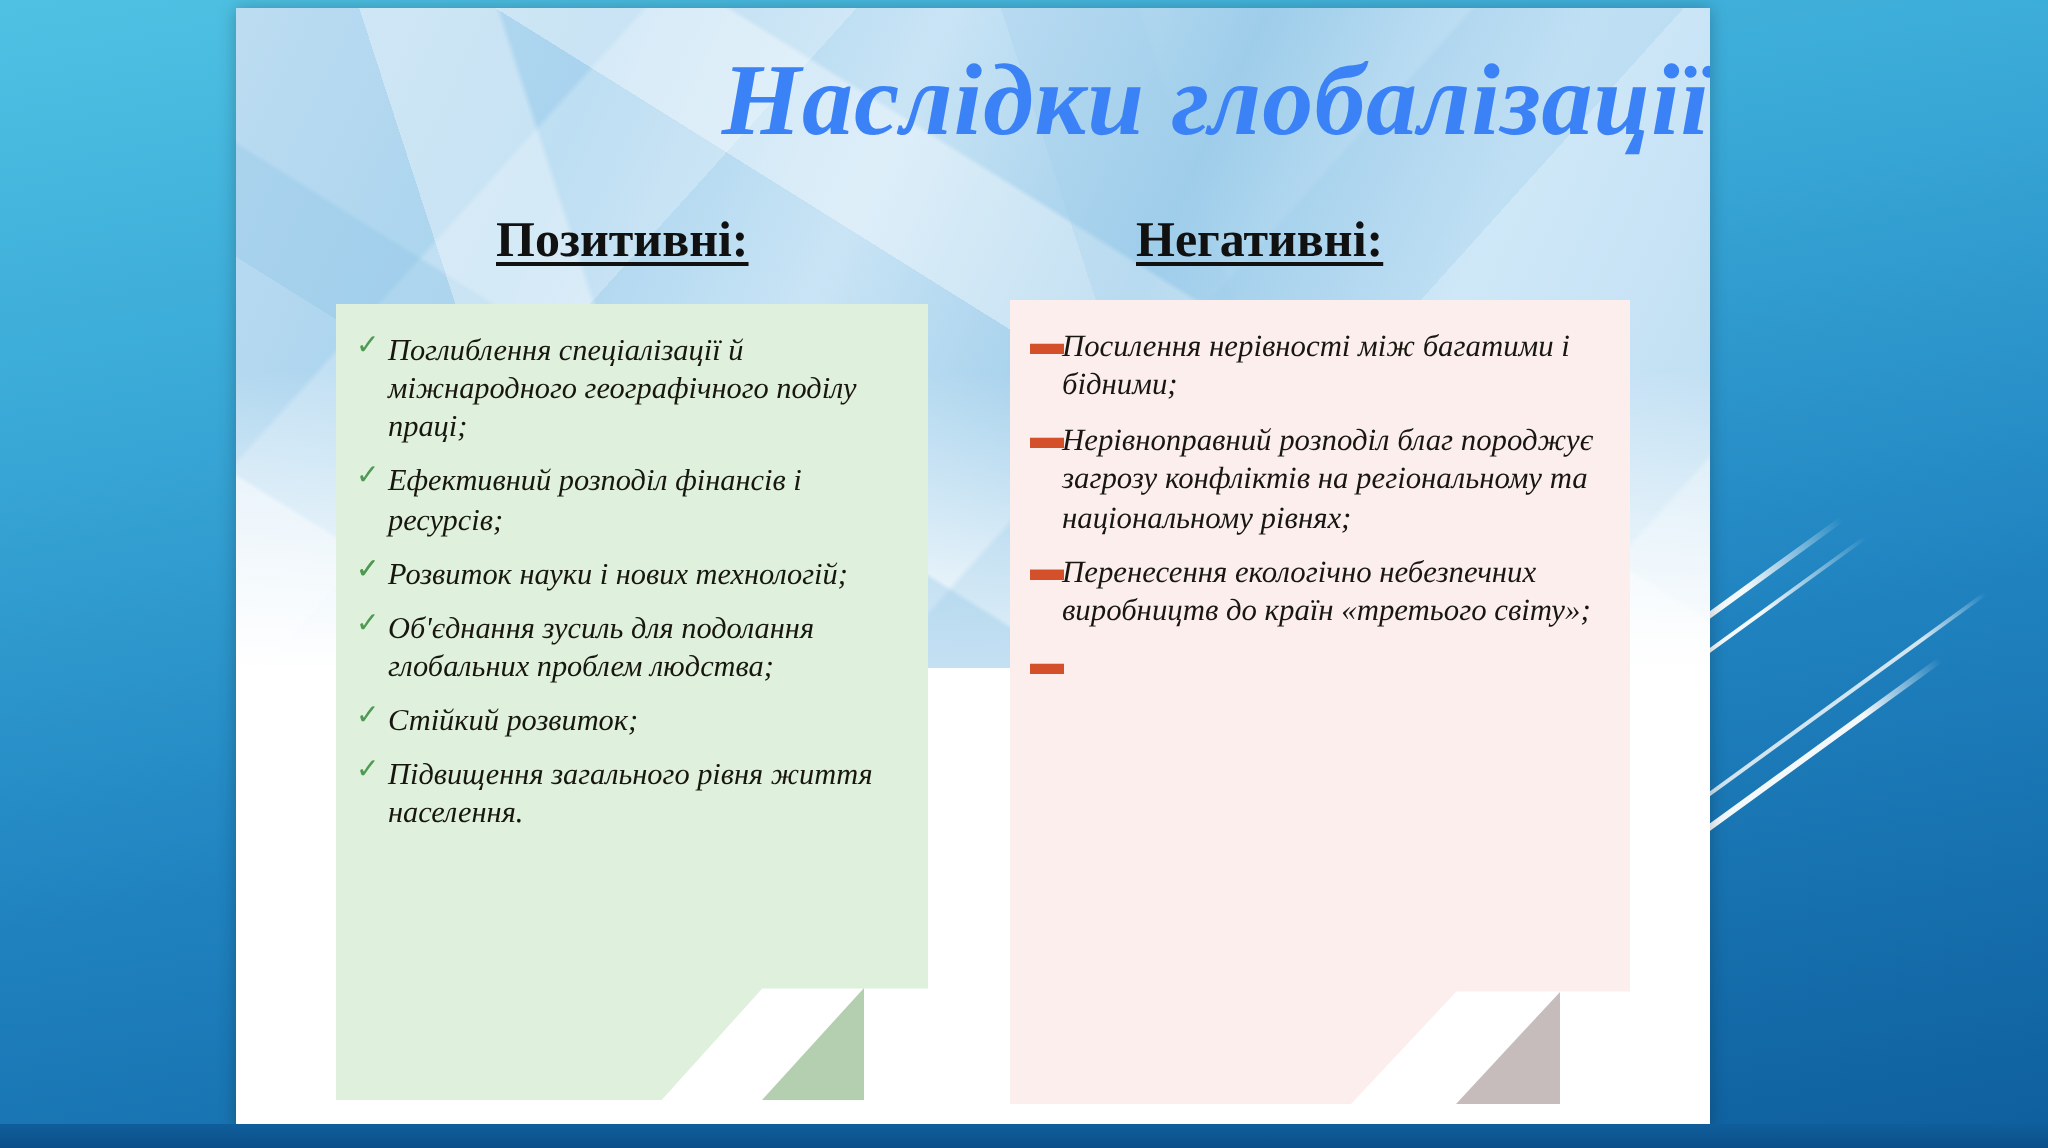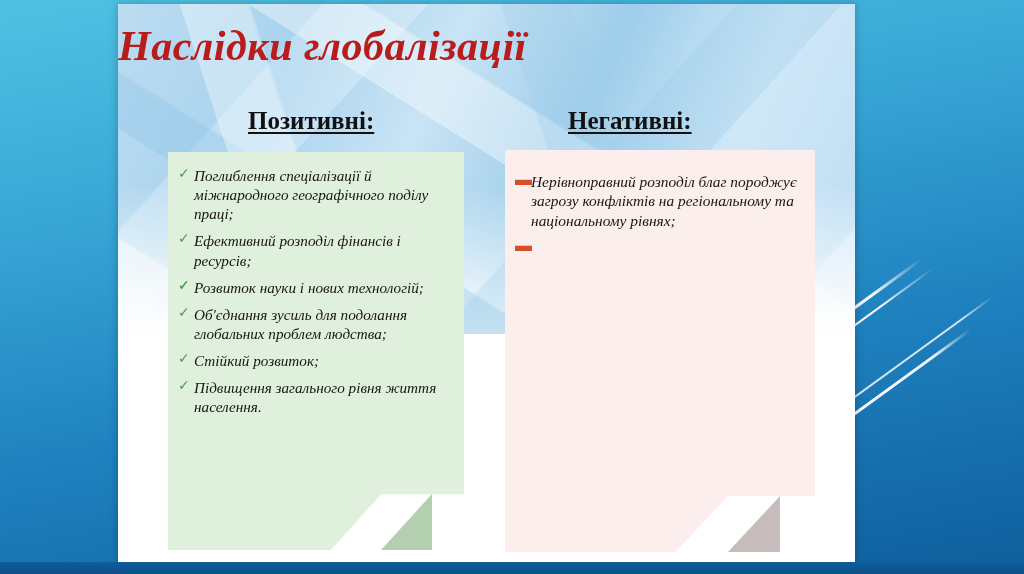--- a/index.html
+++ b/index.html
@@ -72,25 +72,25 @@
   .poly-bg::after {
     background:
       linear-gradient(72deg, rgba(255,255,255,0) 0 20%, rgba(255,255,255,.35) 20% 28%, rgba(255,255,255,0) 28.4% 58%, rgba(160,205,235,.30) 58% 66%, rgba(255,255,255,0) 66.4% 100%);
   }
 
   
   #title {
     position: absolute;
     left: 0; right: 0;
     top: 18px;
-    text-align: left;
-    font-size: 42px;
+    text-align: right;
+    font-size: 51px;
     font-weight: bold;
     font-style: italic;
-    color: #b91c1c;
+    color: #3b82f6;
     letter-spacing: .5px;
     z-index: 3;
   }
   .col-heading {
     position: absolute;
     top: 103px;
     font-size: 25px;
     font-weight: bold;
     color: #111111;
     text-decoration: underline;
@@ -206,24 +206,24 @@
           <li><span class="mark mark-check">✓</span><span>Розвиток науки і нових технологій;</span></li>
           <li><span class="mark mark-check">✓</span><span>Об'єднання зусиль для подолання глобальних проблем людства;</span></li>
           <li><span class="mark mark-check">✓</span><span>Стійкий розвиток;</span></li>
           <li><span class="mark mark-check">✓</span><span>Підвищення загального рівня життя населення.</span></li>
         </ul>
     </div>
     <div class="fold" id="fold-positive"></div>
 
     <div class="panel" id="panel-negative">
       <ul class="bullets" id="list-negative">
-          <li><span class="mark mark-dash">▬</span></li>
+          <li><span class="mark mark-dash">▬</span><span>Посилення нерівності між багатими і бідними;</span></li>
           <li><span class="mark mark-dash">▬</span><span>Нерівноправний розподіл благ породжує загрозу конфліктів на регіональному та національному рівнях;</span></li>
           <li><span class="mark mark-dash">▬</span></li>
-          <li><span class="mark mark-dash">▬</span></li>
+          <li><span class="mark mark-dash">▬</span><span>Перенесення екологічно небезпечних виробництв до країн «третього світу»;</span></li>
           <li><span class="mark mark-dash">▬</span></li>
         </ul>
     </div>
     <div class="fold" id="fold-negative"></div>
 
   </div>
 
   <div id="bottom-strip"></div>
 </div>
 

